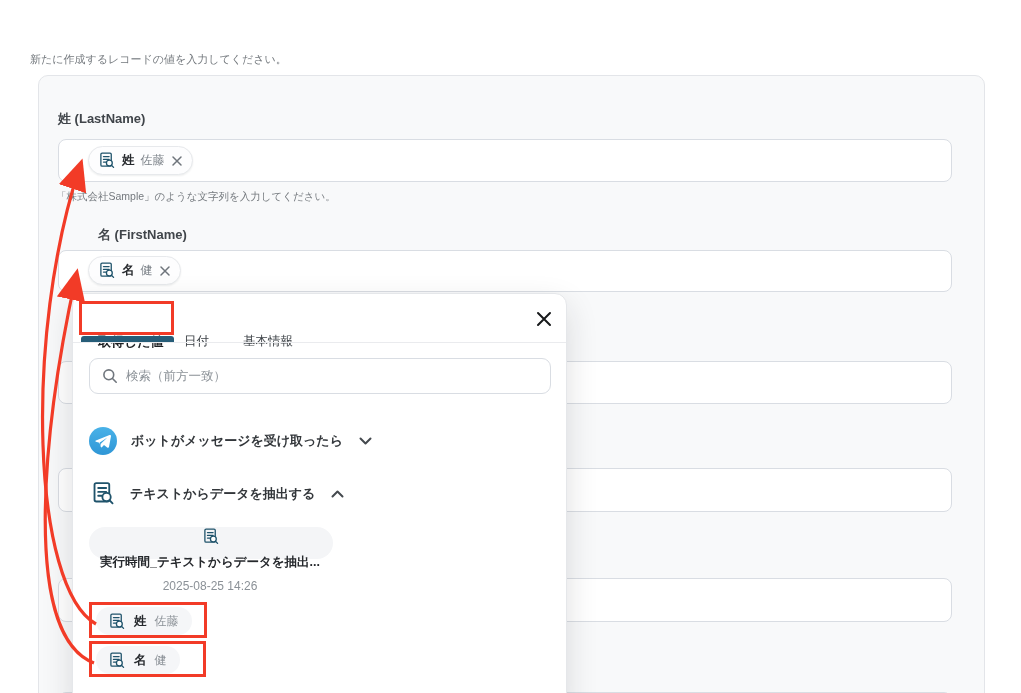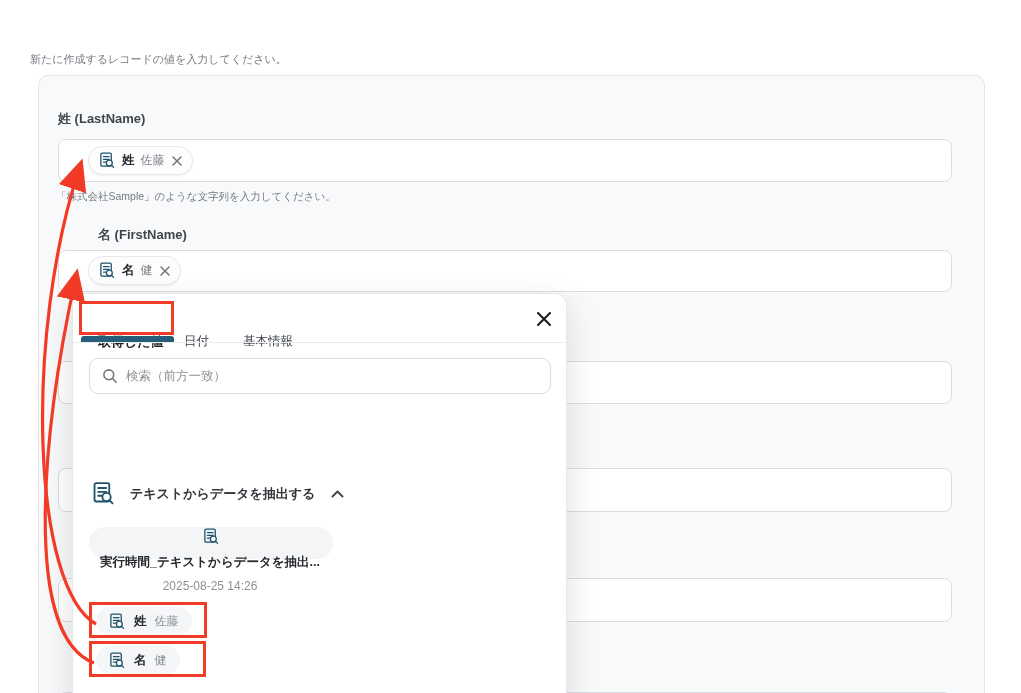--- a/index.html
+++ b/index.html
@@ -132,20 +132,40 @@
     <div class="searchbox">
       <span class="icon-wrap">
           <svg width="16" height="16" viewBox="0 0 16 16" fill="none" stroke="#70767d" stroke-width="1.6" stroke-linecap="round">
             <circle cx="6.8" cy="6.8" r="4.9"></circle>
             <path d="M10.5 10.5 L14.2 14.2"></path>
           </svg>
         </span>
       <span class="ph">検索（前方一致）</span>
     </div>
 
+    <div class="group-row" style="top:133px;">
+      <span class="icon-wrap">
+          <svg width="28" height="28" viewBox="0 0 28 28">
+            <defs>
+              <linearGradient id="tg" x1="0" y1="0" x2="0" y2="1">
+                <stop offset="0" stop-color="#49b2e8"></stop>
+                <stop offset="1" stop-color="#2f96d6"></stop>
+              </linearGradient>
+            </defs>
+            <circle cx="14" cy="14" r="14" fill="url(#tg)"></circle>
+            <path d="M20.6 8.1 L6.9 13.4 c-.75.3-.7 1.05.05 1.27 l3.45 1.05 1.35 4.1 c.2.62.95.78 1.38.3 l1.85-2.05 3.55 2.6 c.55.4 1.3.1 1.44-.57 l2.02-10.9 c.13-.73-.6-1.33-1.44-1.1z M10.8 15.5 l7.6-4.9 -6.3 5.9 -.25 2.6z" fill="#ffffff"></path>
+          </svg>
+        </span>
+      <span class="g-label">ボットがメッセージを受け取ったら</span>
+      <span class="chev">
+          <svg width="13" height="8" viewBox="0 0 13 8" fill="none" stroke="#44494e" stroke-width="2" stroke-linecap="round" stroke-linejoin="round">
+            <polyline points="1.5,1.5 6.5,6.5 11.5,1.5"></polyline>
+          </svg>
+        </span>
+    </div>
 
     <div class="group-row" style="top:186px;">
       <span class="icon-wrap">
           <svg width="27" height="27" viewBox="0 0 22 22" fill="none" stroke="#1f536b" stroke-width="1.5" stroke-linecap="round" stroke-linejoin="round">
             <rect x="4.5" y="2.5" width="12" height="15" rx="1.4"></rect>
             <path d="M7.5 6.5 h6.5 M7.5 9.7 h6.5 M7.5 12.8 h3"></path>
             <circle cx="14.3" cy="13.9" r="3.4" fill="#ffffff"></circle>
             <path d="M16.7 16.5 L19.2 19"></path>
           </svg>
         </span>

